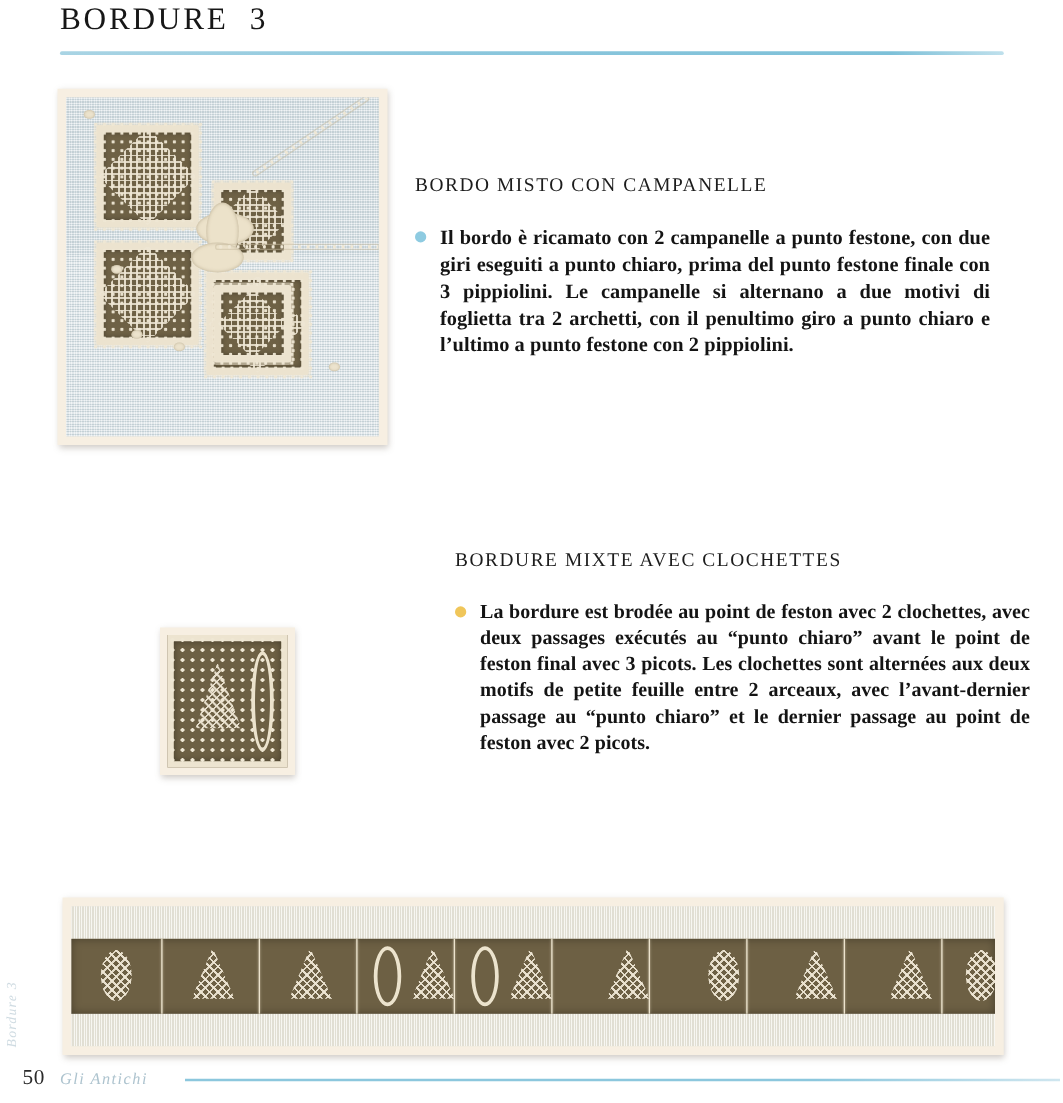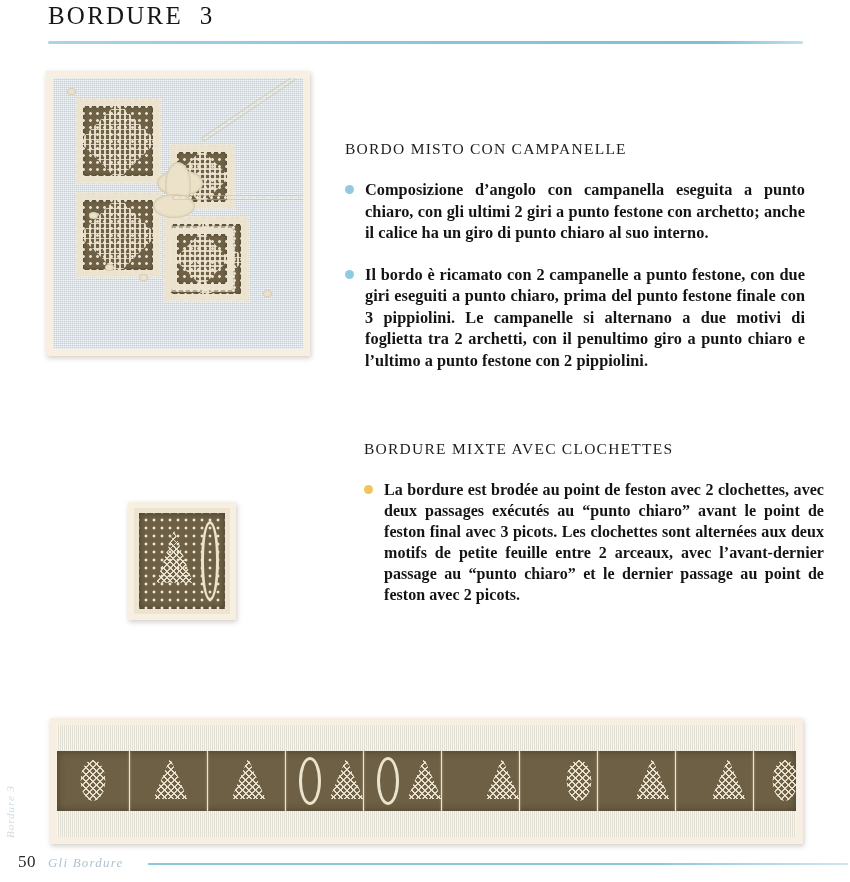--- a/index.html
+++ b/index.html
@@ -21,21 +21,21 @@
     margin:0;padding:0 0 4px 0;
     white-space:pre;
   }
   .title-rule{
     width:755px;height:3px;margin-top:7px;
     background:linear-gradient(to right,#a9d4e4 0%,#8cc7dd 40%,#7dc0d8 88%,#bfe0ec 100%);
     border-radius:2px;
   }
 
   
-  .text-col{position:absolute;left:345px;top:140px;width:460px;}
+  .text-col{position:absolute;left:332px;top:140px;width:460px;}
   .section-heading{
     font-family:"Liberation Serif",serif;
     font-size:15.5px;letter-spacing:1.25px;
     color:#1c1c1c;font-weight:400;
     margin:0 0 21px 0;white-space:pre;
   }
   .para{
     position:relative;
     font-size:16.3px;line-height:21.5px;
     text-align:justify;
@@ -177,24 +177,20 @@
     <div class="pico" style="left:14px;top:10px;"></div>
     <div class="pico" style="left:36px;top:134px;"></div>
     <div class="pico" style="left:52px;top:186px;"></div>
     <div class="pico" style="left:86px;top:196px;"></div>
     <div class="pico" style="left:210px;top:212px;"></div>
   </div>
 </div>
 
 <div class="text-col">
   <h2 class="section-heading">BORDO MISTO CON CAMPANELLE</h2>
-  <p class="para">
-    <span class="bullet blue"></span>
-    <span>Composizione d’angolo con campanella eseguita a punto chiaro, con gli ultimi 2 giri a punto festone con archetto; anche il calice ha un giro di punto chiaro al suo interno.</span>
-  </p>
   <p class="para">
     <span class="bullet blue"></span>
     <span>Il bordo è ricamato con 2 campanelle a punto festone, con due giri eseguiti a punto chiaro, prima del punto festone finale con 3 pippiolini. Le campanelle si alternano a due motivi di foglietta tra 2 archetti, con il penultimo giro a punto chiaro e l’ultimo a punto festone con 2 pippiolini.</span>
   </p>
 </div>
 
 <div class="photo" id="photo-small">
   <div class="small-inner">
     <div class="bell"></div>
     <div class="arch" style="right:6px;top:8%;height:84%;width:18px;"></div>
@@ -238,16 +234,16 @@
       <div class="motif leafy" style="left:500px;"></div>
       <div class="motif" style="left:574px;"></div>
       <div class="motif" style="left:650px;"></div>
       <div class="motif leafy" style="left:706px;"></div>
     </div>
   </div>
 </div>
 
 <div class="footer">
   <span class="folio">50</span>
-  <span class="imprint">Gli Bordure</span>
+  <span class="imprint">Gli Antichi</span>
   <div class="footer-rule"></div>
   <span class="side-caption">Bordure 3</span>
 </div>
 
 </body></html>

